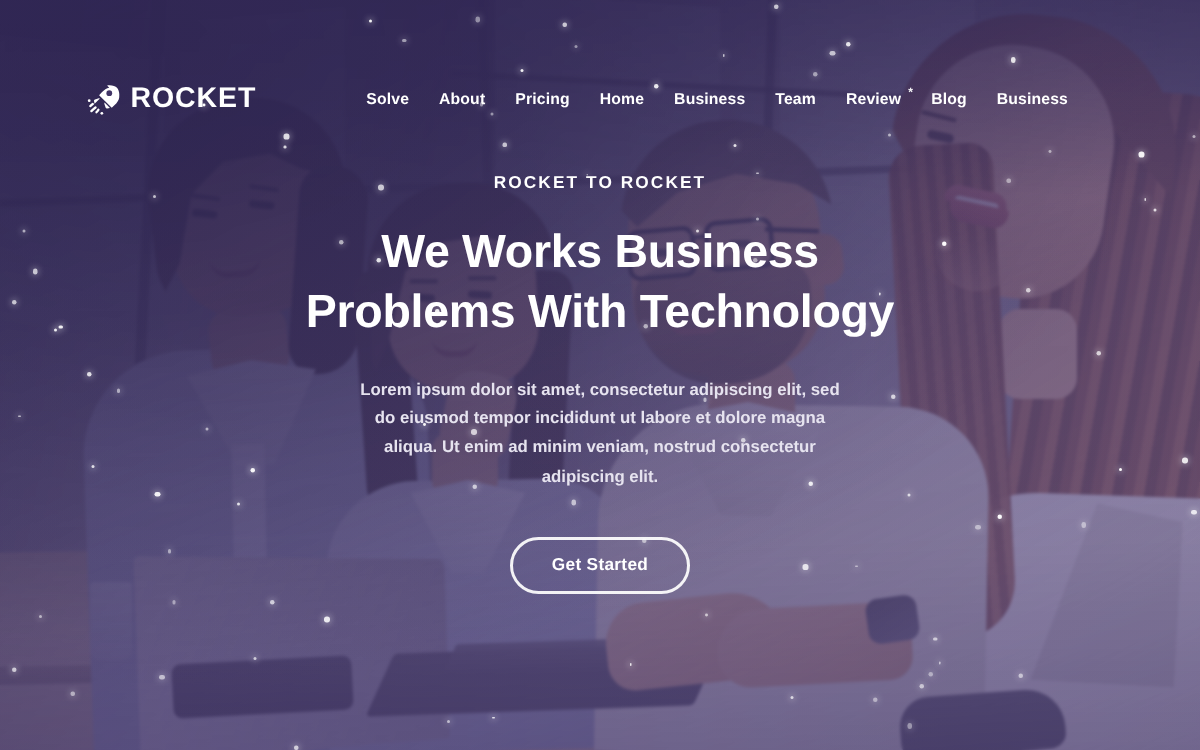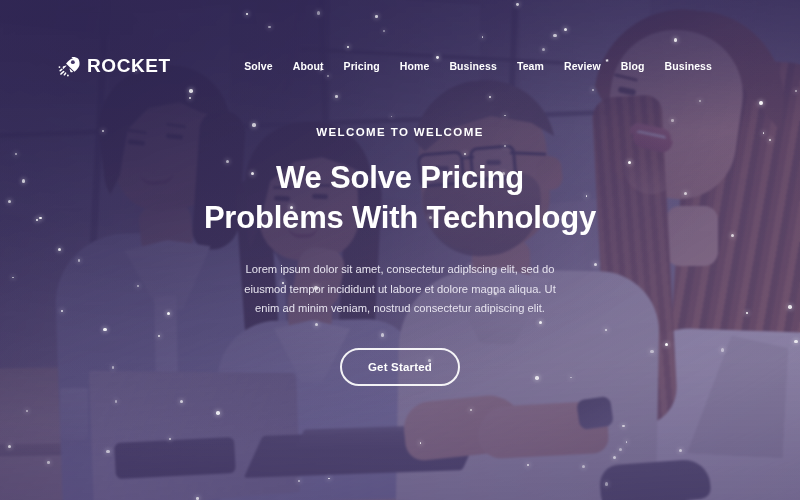--- a/index.html
+++ b/index.html
@@ -367,21 +367,21 @@
   .eyebrow {
     color:#ffffff; font-size:11.5px; font-weight:bold; letter-spacing:1.4px;
     margin-bottom:20px;
   }
   .headline {
     color:#ffffff; font-size:31px; font-weight:bold; line-height:1.30;
     letter-spacing:-.2px; max-width:620px;
   }
   .subcopy {
     color:#e6e3ef; font-size:11.2px; line-height:1.72; margin-top:22px;
-    max-width:336px; font-weight:400;
+    max-width:336px; font-weight:700;
   }
   .btn-row { display:flex; gap:34px; margin-top:30px;align-items:flex-end; }
   .btn {
     color:#ffffff; font-size:11.5px; font-weight:bold; letter-spacing:.2px;
     padding:11px 26px; border:2px solid rgba(255,255,255,.92);
     border-radius:28px; background:transparent; cursor:pointer;
     font-family:"Liberation Sans", sans-serif; white-space:nowrap;
   }
 </style>
 </head>
@@ -598,23 +598,23 @@
         <a class="nav-item">Home</a>
         <a class="nav-item">Business</a>
         <a class="nav-item">Team</a>
         <a class="nav-item">Review<span class="caret">*</span></a>
         <a class="nav-item">Blog</a>
         <a class="nav-item">Business</a>
       </nav>
   </div>
 
   <div class="hero">
-    <div class="eyebrow">WELCOME TO WELCOME</div>
+    <div class="eyebrow">ROCKET TO ROCKET</div>
     <h1 class="headline">
-      <span>We Solve Pricing</span><br>
+      <span>We Works Business</span><br>
       <span>Problems With Technology</span>
     </h1>
     <p class="subcopy">Lorem ipsum dolor sit amet, consectetur adipiscing elit, sed do eiusmod tempor incididunt ut labore et dolore magna aliqua. Ut enim ad minim veniam, nostrud consectetur adipiscing elit.</p>
     <div class="btn-row">
       <button class="btn">Get Started</button>
     </div>
   </div>
 
 </div>
 

